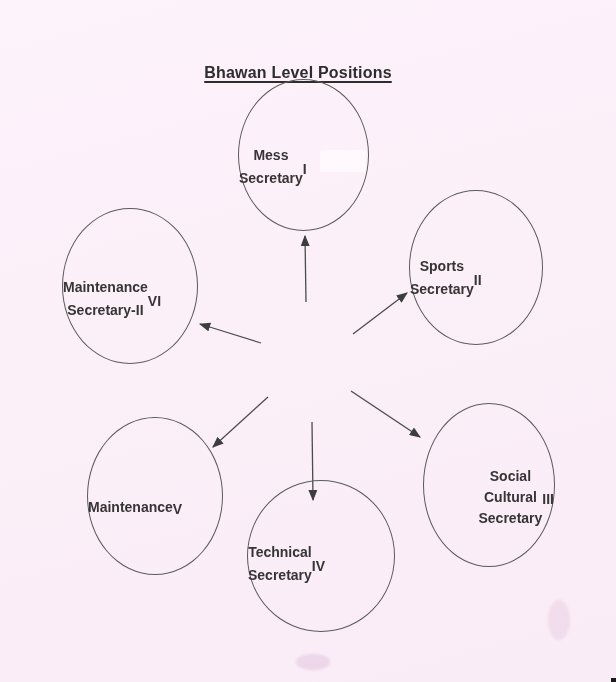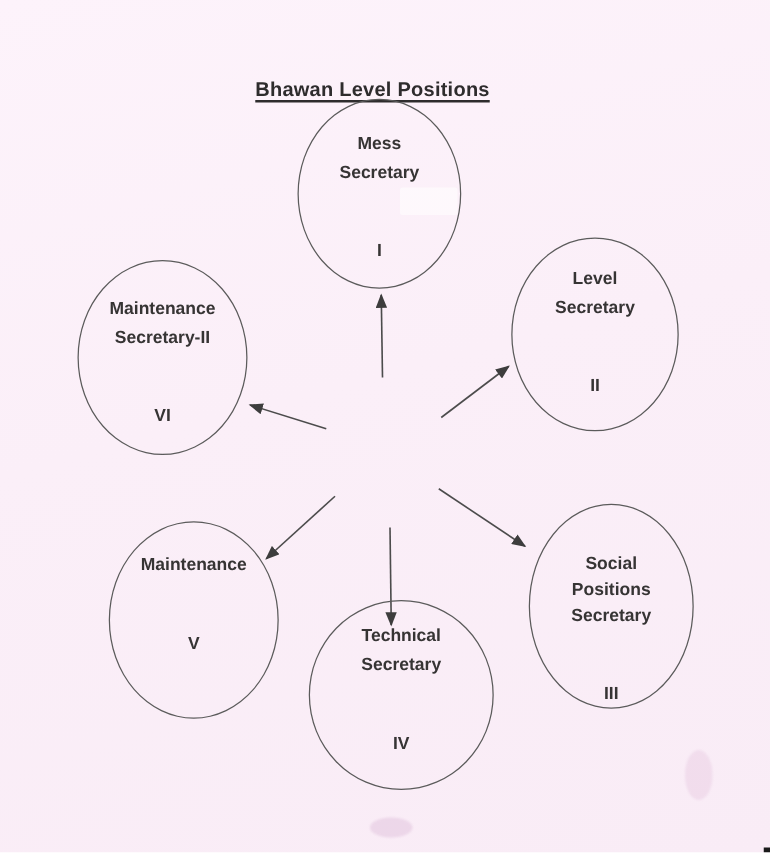--- a/index.html
+++ b/index.html
@@ -18,24 +18,23 @@
     text-decoration:underline;
     text-decoration-thickness:2px;
     text-underline-offset:3px;
     letter-spacing:0.2px;
   }
   .node{
     position:absolute;
     border:1.4px solid #5b5b5b;
     border-radius:50%;
     box-sizing:border-box;
-    display:flex;flex-direction:column;align-items:center;
+    display:flex;flex-direction:row;align-items:center;
     color:#363434;font-weight:bold;font-size:14px;
     background:transparent;
-    gap:35px;
   }
   .node-lines{text-align:center;line-height:23px;}
   .node-numeral{margin-top:5px;line-height:23px;}
   .node-mess       {left:238px;top:79px; width:131px;height:152px;padding-top:23px;}
   .node-sports     {left:409px;top:190px;width:134px;height:155px;padding-top:20px;}
   .node-maint2     {left:62px; top:208px;width:136px;height:156px;padding-top:26px;}
   .node-center     {left:258px;top:302px;width:100px;height:120px;padding-top:16px;}
   .node-center .node-lines{line-height:25px;}
   .node-maint1     {left:87px; top:417px;width:136px;height:158px;padding-top:22px;}
   .node-social     {left:423px;top:403px;width:132px;height:164px;padding-top:24px;justify-content:flex-end;}
@@ -72,21 +71,21 @@
   <div class="node node-mess">
     <div class="node-lines">
       <div>Mess</div>
       <div>Secretary</div>
     </div>
     <div class="node-numeral">I</div>
   </div>
 
   <div class="node node-sports">
     <div class="node-lines">
-      <div>Level</div>
+      <div>Sports</div>
       <div>Secretary</div>
     </div>
     <div class="node-numeral">II</div>
   </div>
 
   <div class="node node-maint2">
     <div class="node-lines">
       <div>Maintenance</div>
       <div>Secretary-II</div>
     </div>
@@ -97,21 +96,21 @@
   <div class="node node-maint1">
     <div class="node-lines">
       <div>Maintenance</div>
     </div>
     <div class="node-numeral">V</div>
   </div>
 
   <div class="node node-social">
     <div class="node-lines">
       <div>Social</div>
-      <div>Positions</div>
+      <div>Cultural</div>
       <div>Secretary</div>
     </div>
     <div class="node-numeral">III</div>
   </div>
 
   <div class="node node-technical">
     <div class="node-lines">
       <div>Technical</div>
       <div>Secretary</div>
     </div>

